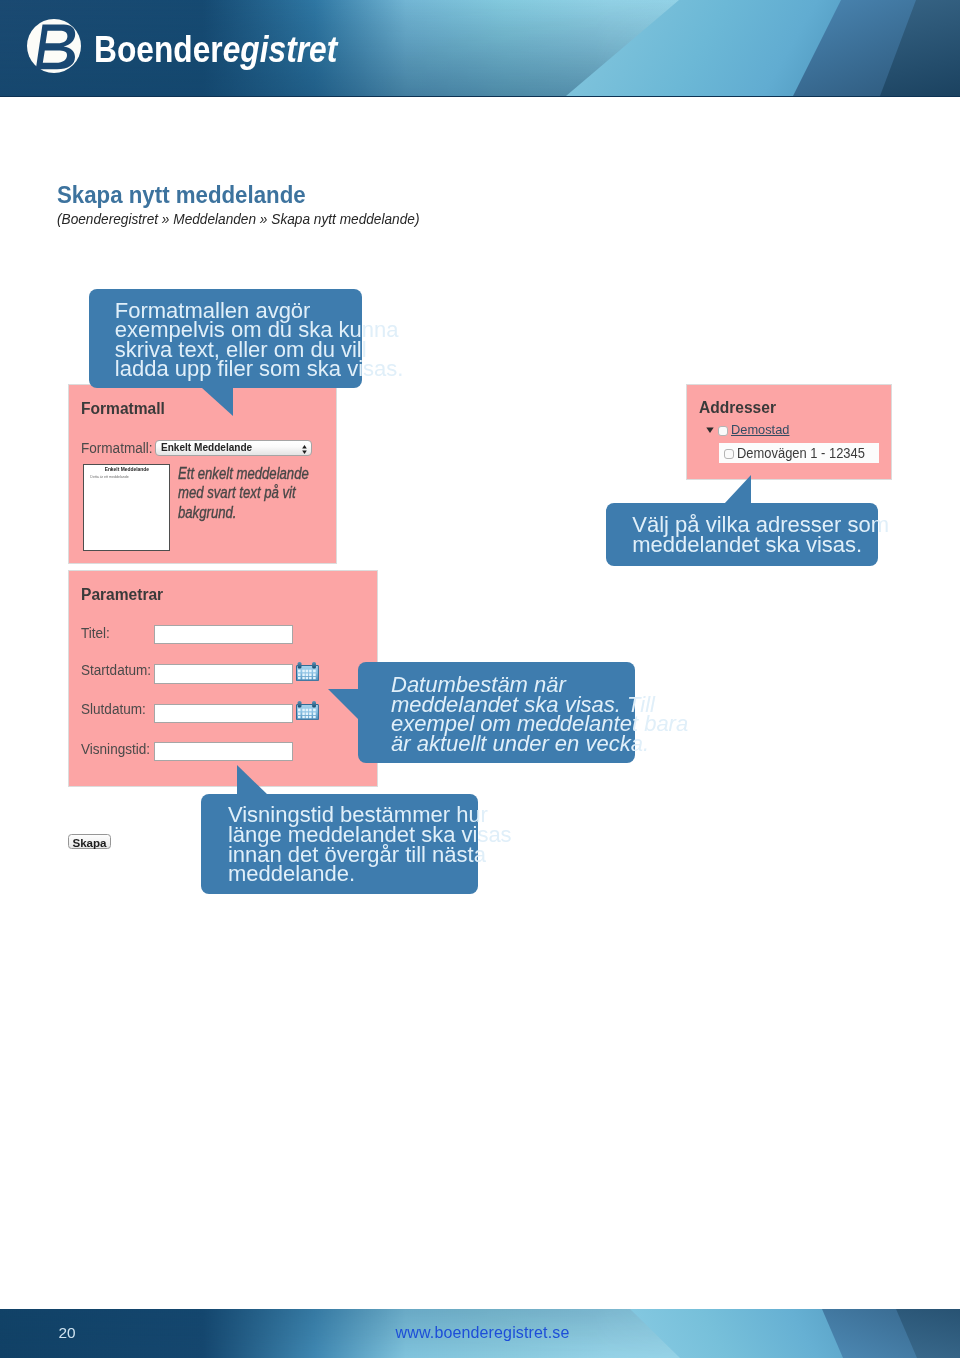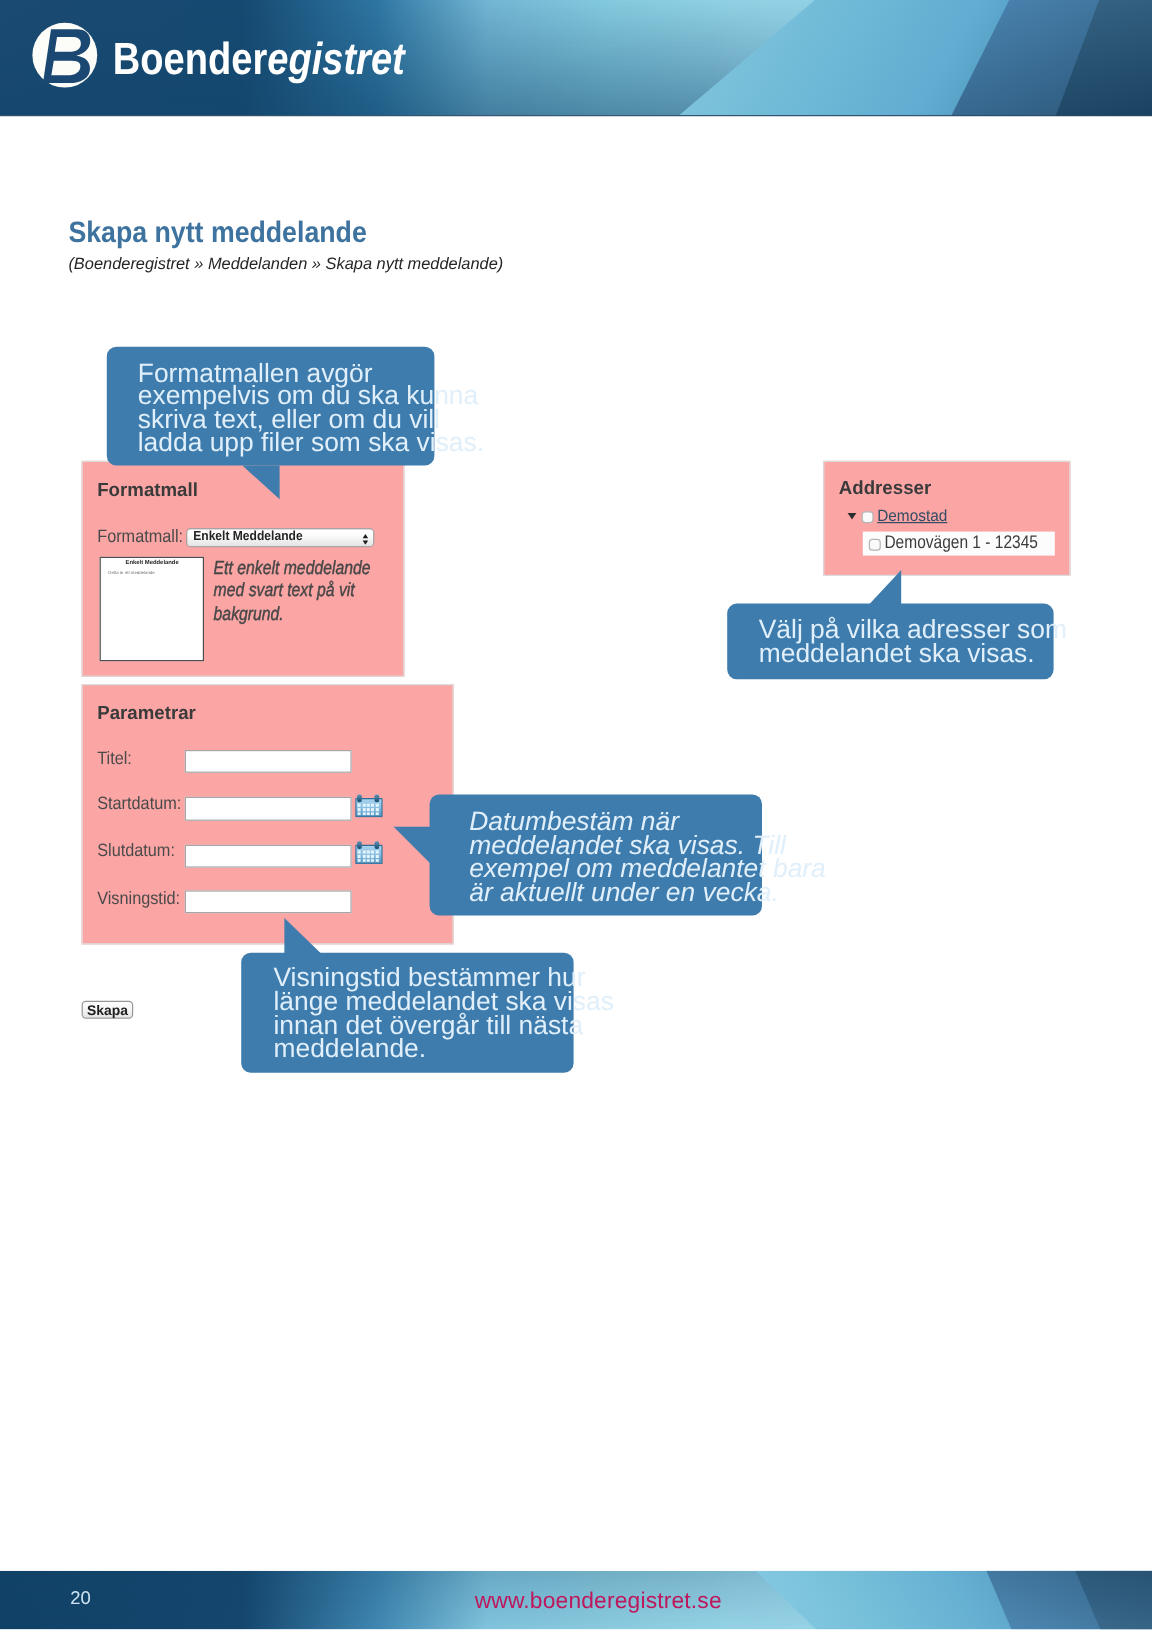--- a/index.html
+++ b/index.html
@@ -9,21 +9,21 @@
   #header{position:absolute;left:0;top:0;width:960px;height:97px;}
   #footer{position:absolute;left:0;top:1309px;width:960px;height:36px;}
   #hdr-svg,#ftr-svg{display:block;}
 
   .logo-wrap{position:absolute;left:0;top:0;width:120px;height:96px;}
   .wordmark{position:absolute;left:94px;top:30.8px;color:#fff;white-space:nowrap;
     font-weight:bold;font-size:37.5px;line-height:1;transform-origin:0 0;transform:scaleX(0.846);}
   .wordmark i{font-style:italic;}
 
   .pagenum{position:absolute;left:58.5px;top:15.6px;font-size:15.4px;color:#cfe3f0;line-height:1;}
-  .footurl{position:absolute;left:395.6px;top:15.6px;font-size:19px;color:#be185d;letter-spacing:0.14px;line-height:1;}
+  .footurl{position:absolute;left:395.6px;top:15.6px;font-size:16px;color:#1d4ed8;letter-spacing:0.14px;line-height:1;}
 
   
   .page-title{position:absolute;left:57px;top:182.5px;font-size:24.6px;color:#3d739e;font-weight:bold;
      line-height:1;transform-origin:0 0;transform:scaleX(0.905);letter-spacing:0px;}
   .page-sub{position:absolute;left:56.6px;top:213.4px;font-size:13.75px;color:#262626;font-style:italic;line-height:1;
      transform-origin:0 0;transform:scaleX(0.994);}
 
   
   #shot{position:absolute;left:0;top:0;width:960px;height:1358px;}
   .panel{position:absolute;background:#fca5a5;border:1px solid #dcdcdc;box-sizing:border-box;}

